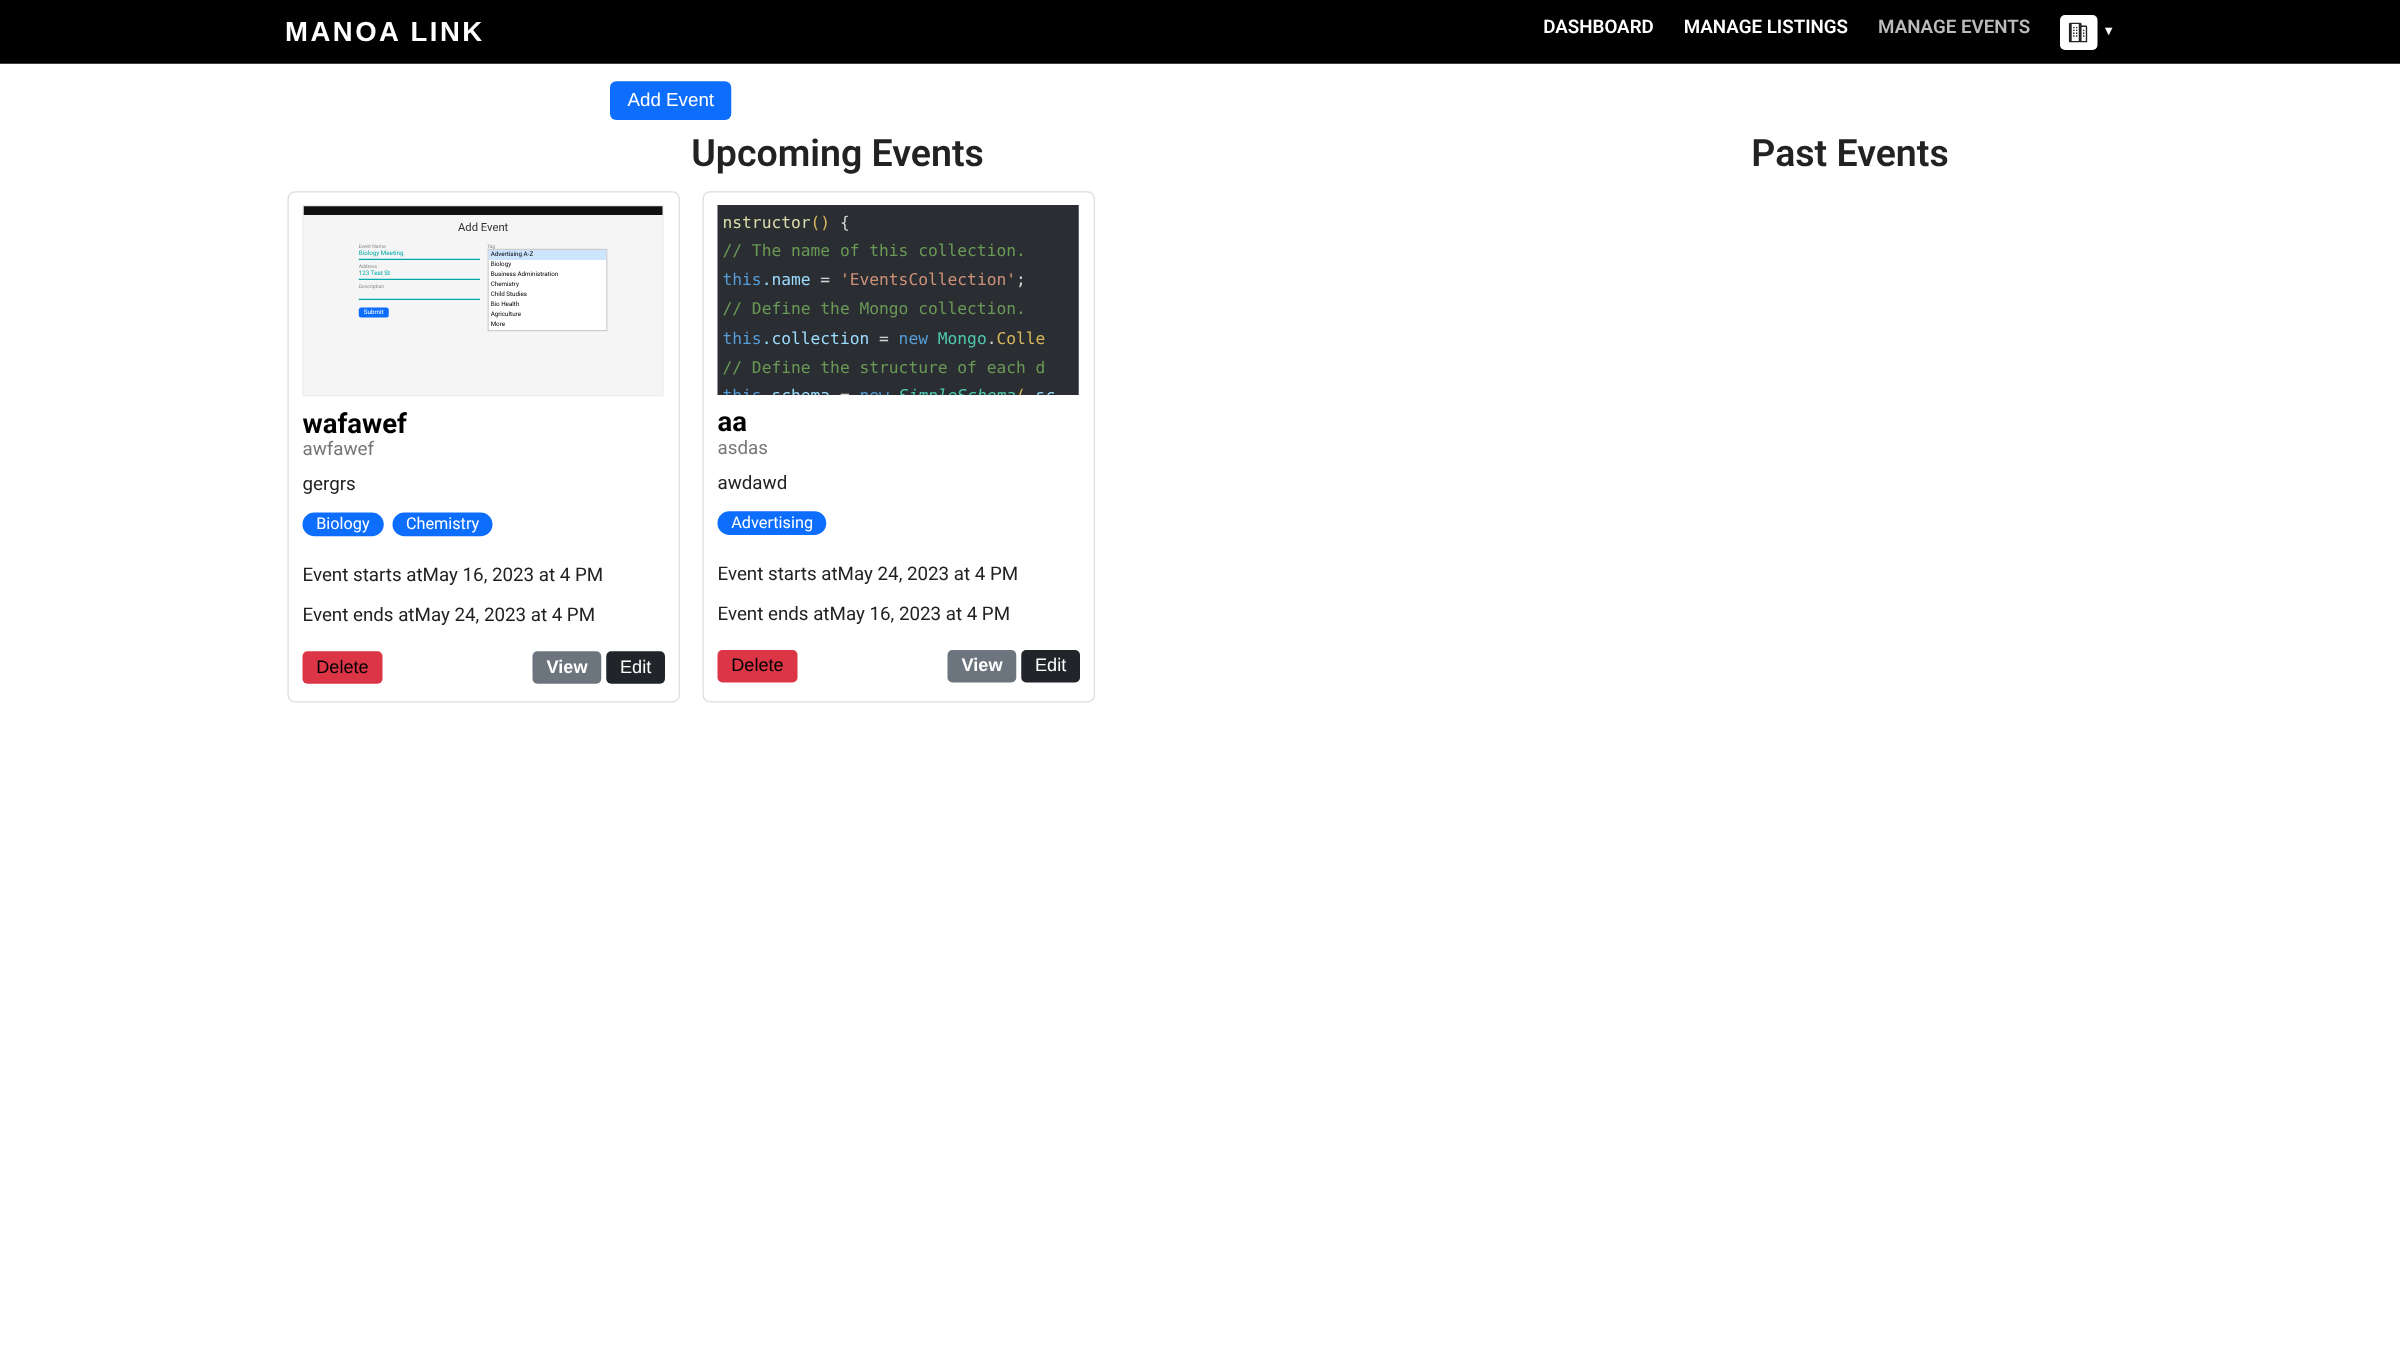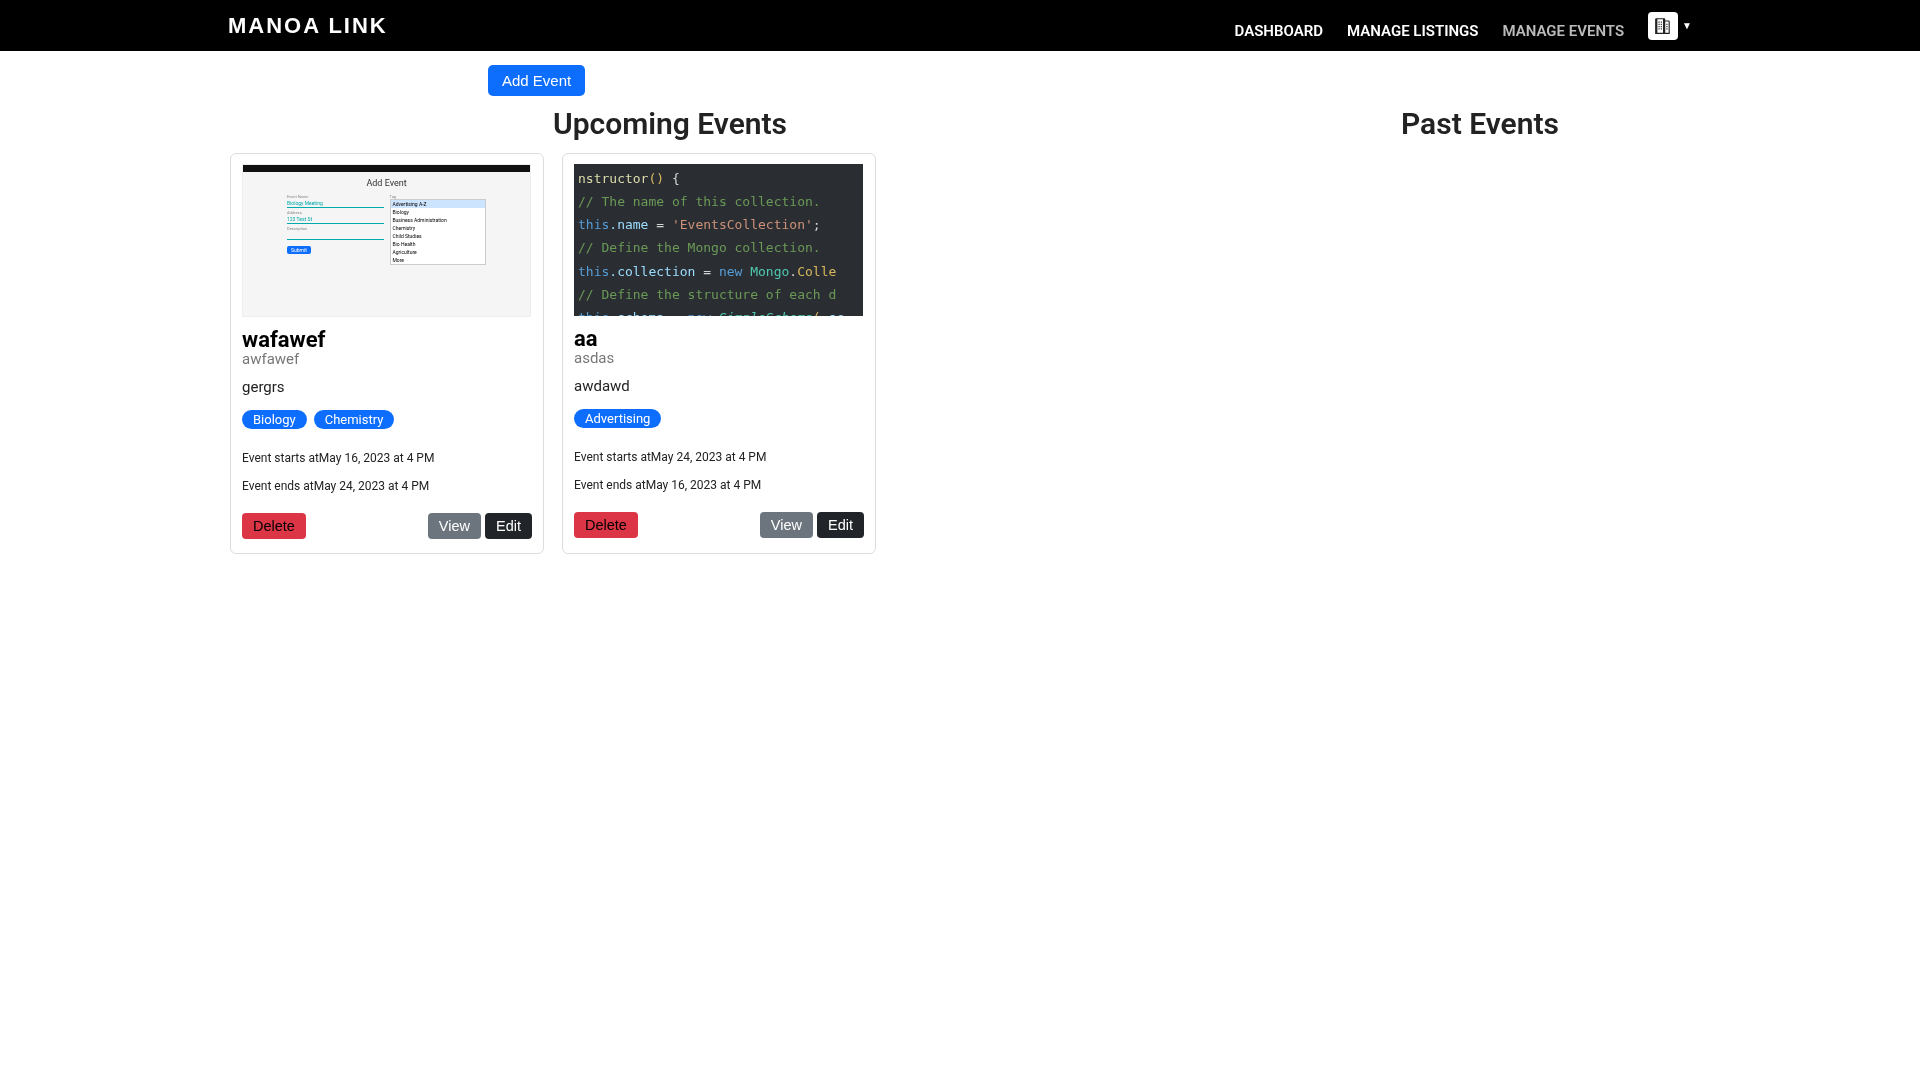--- a/index.html
+++ b/index.html
@@ -15,21 +15,21 @@
     padding: 0 228px 0 228px;
   }
   .brand {
     color: #fff;
     font-family: "Arial Black", Impact, sans-serif;
     font-size: 22px;
     font-weight: 900;
     letter-spacing: 2px;
     white-space: nowrap;
   }
-  .nav-right { display: flex; align-items: flex-end; gap: 24px; }
+  .nav-right { display: flex; align-items: flex-start; gap: 24px; }
   .nav-link { color: #fff; font-size: 15px; font-weight: 600; text-decoration: none; }
   .nav-link.active { color: #bbb; }
   .user-box {
     display: flex; align-items: center; gap: 4px;
     background: #fff; border-radius: 4px; padding: 5px 6px;
   }
   .user-box svg { width: 18px; height: 18px; }
   .caret { color: #fff; font-size: 10px; margin-left: 4px; }
 
   
@@ -88,26 +88,26 @@
 
   .thumb-b { height: 152px; background:#2a2e33; font-family: monospace; font-size: 13px; line-height:1.78; padding: 3px 4px; overflow:hidden; } .c-yellow{color:#dcdcaa;} .c-blue{color:#569cd6;} .c-cyan{color:#4ec9b0;}
   .c-orange{color:#ce9178;} .c-comment{color:#6a9955;} .c-white{color:#d4d4d4;} .c-lightblue{color:#9cdcfe;}
   .c-gold{color:#d9b85c;} .c-ital{font-style:italic;}
 
   .etitle { font-size: 22px; font-weight: 700; margin-top: 10px; }
   .esub   { font-size: 15px; color: #777; margin-top: -2px; }
   .edesc  { font-size: 15px; color: #222; margin-top: 10px; }
   .tags   { display:flex; gap:7px; margin-top: 14px; }
   .tag    { background:#0d6efd; color:#fff; font-size:13px; padding: 2px 11px; border-radius: 11px; }
-  .edate  { font-size: 12px; color:#222; margin-top: 22px; }
+  .edate  { font-size: 15px; color:#222; margin-top: 22px; }
   .edate + .edate { margin-top: 14px; }
   .card-actions { display:flex; margin-top: 20px; }
   .btn-del  { background:#dc3545; color:#000000; border:none; border-radius:4px; padding:5px 11px; font-size:14.5px; cursor:pointer;}
   .spacer   { flex:1; }
-  .btn-view { background:#6c757d; color:#fff; border:none; border-radius:4px; padding:5px 11px; font-size:14.5px; cursor:pointer; margin-right:4px;}
+  .btn-view { background:#6c757d; color:#fff; border:none; border-radius:4px; padding:5px 11px; font-size:14.5px; cursor:pointer; margin-right:4px;font-weight:bold;}
   .btn-edit { background:#212529; color:#fff; border:none; border-radius:4px; padding:2px 11px; font-size:14.5px; cursor:pointer;}
 </style>
 </head>
 <body>
 
 <div class="navbar">
   <div class="brand">MANOA LINK</div>
   <div class="nav-right">
     <a class="nav-link">DASHBOARD</a>
     <a class="nav-link">MANAGE LISTINGS</a>

